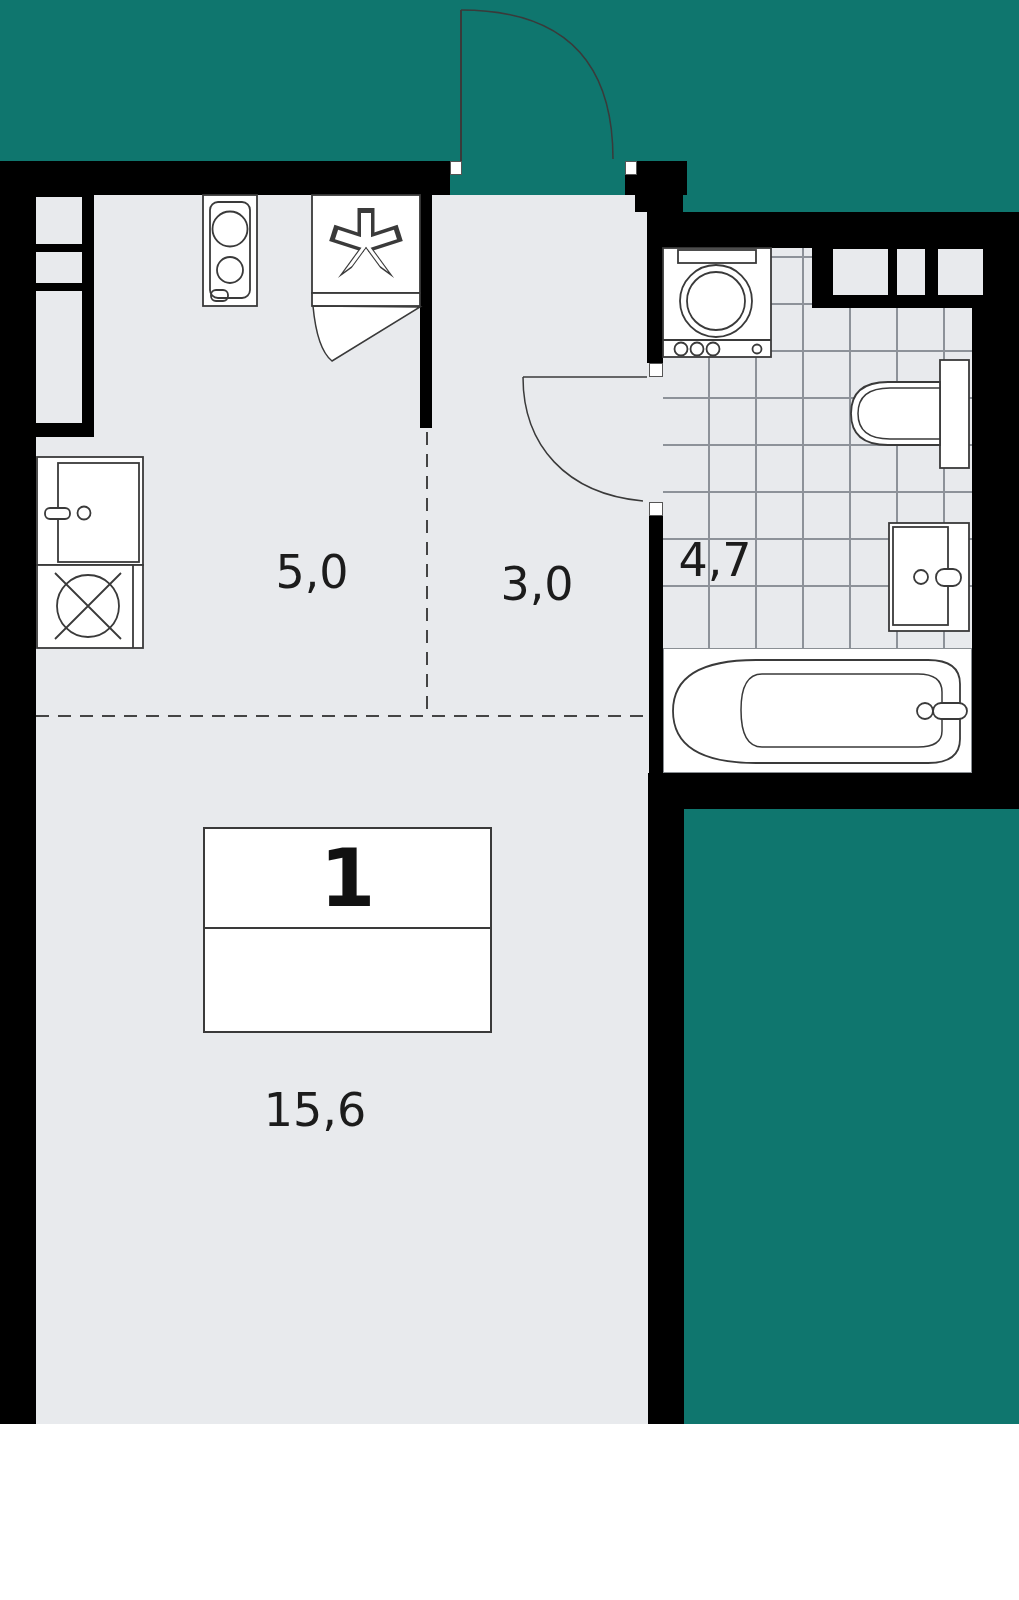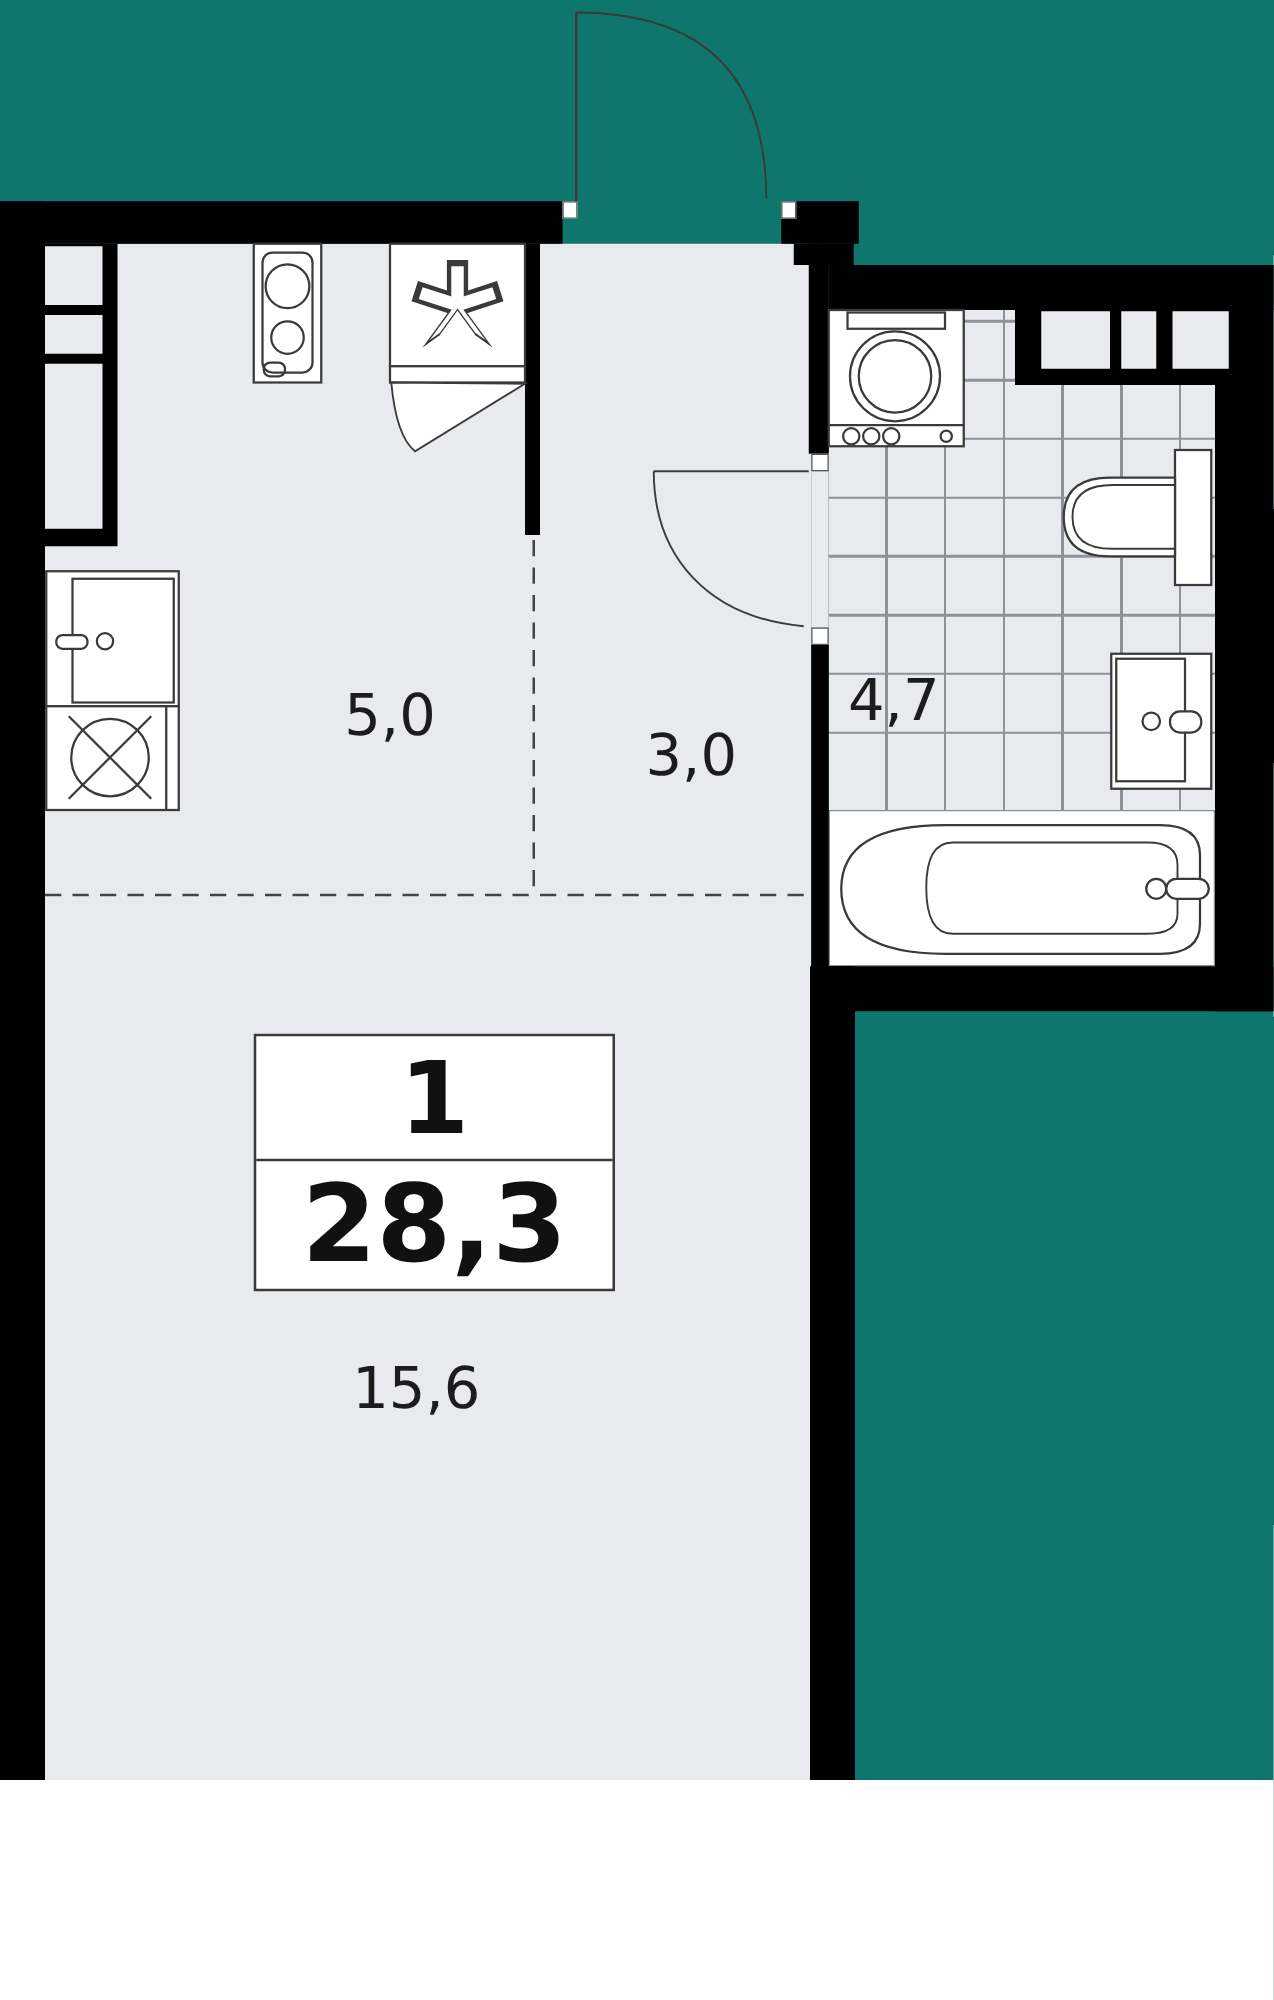--- a/index.html
+++ b/index.html
@@ -154,27 +154,26 @@
       <rect x="933" y="703" width="34" height="16" rx="8" fill="#ffffff" stroke-width="1.8"></rect>
     </g>
 
     <g stroke="#444" stroke-width="2" stroke-dasharray="13 9">
       <path d="M427,432 L427,714"></path>
       <path d="M36,716 L648,716"></path>
     </g>
   </svg>
 
   <div class="room-label" style="left:312px;top:572px;">5,0</div>
-  <div class="room-label" style="left:537px;top:604px;margin-left:16px;">3,0</div>
+  <div class="room-label" style="left:537px;top:584px;">3,0</div>
   <div class="room-label" style="left:715px;top:560px;">4,7</div>
-  <div class="room-label" style="left:333px;top:1110px;">15,6</div>
+  <div class="room-label" style="left:315px;top:1110px;">15,6</div>
 
   <div class="unit-card">
     <div class="cell c1">1</div>
-    <div class="cell c2">28,3</div>
   </div>
 
   <div class="win-sill" style="left:112px;top:1473px;width:440px;height:21px;"></div>
   <div class="win-frame" style="left:112px;top:1494px;width:440px;height:17px;"></div>
   <div class="win-line" style="left:130px;top:1499px;width:121px;"></div>
   <div class="win-line" style="left:130px;top:1504px;width:121px;"></div>
   <div class="win-line" style="left:261px;top:1499px;width:150px;"></div>
   <div class="win-line" style="left:261px;top:1504px;width:150px;"></div>
   <div class="win-line" style="left:421px;top:1499px;width:120px;"></div>
   <div class="win-line" style="left:421px;top:1504px;width:120px;"></div>

